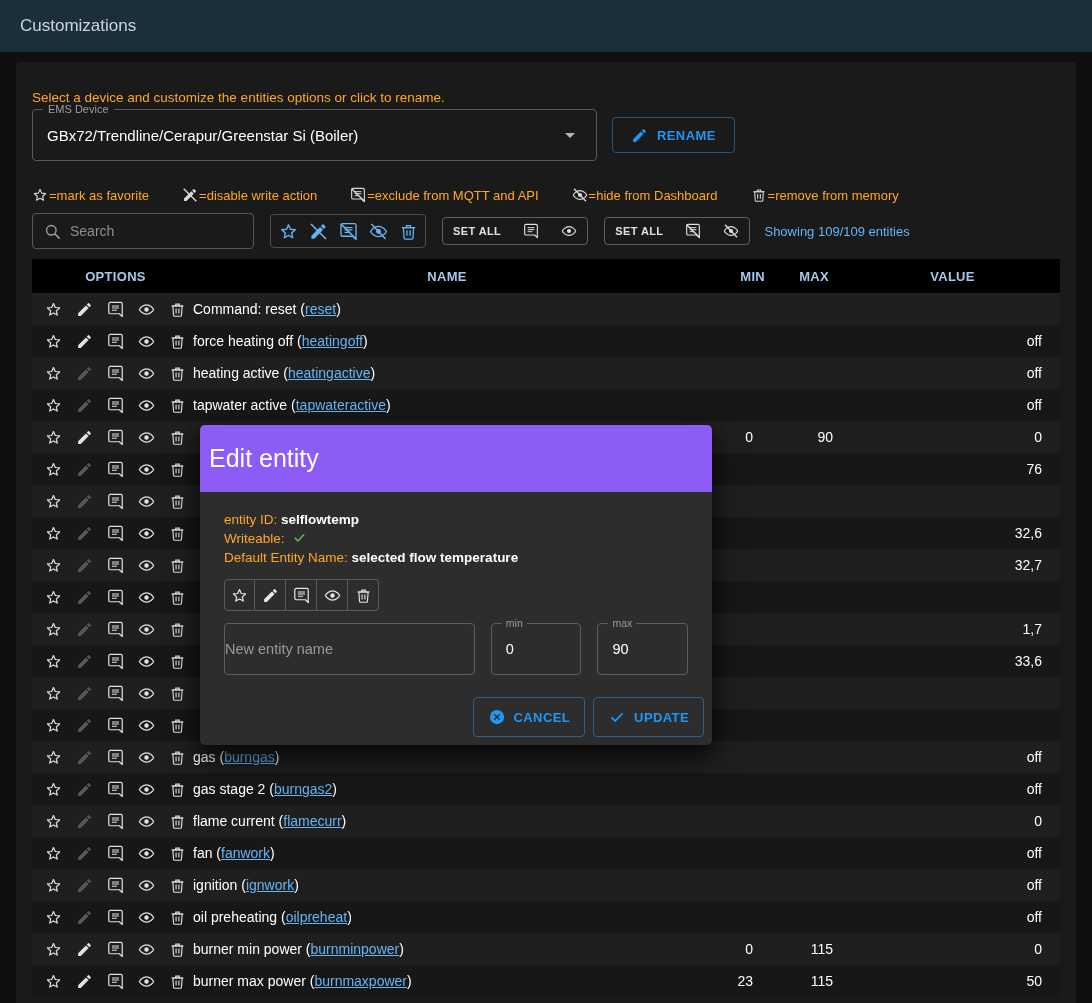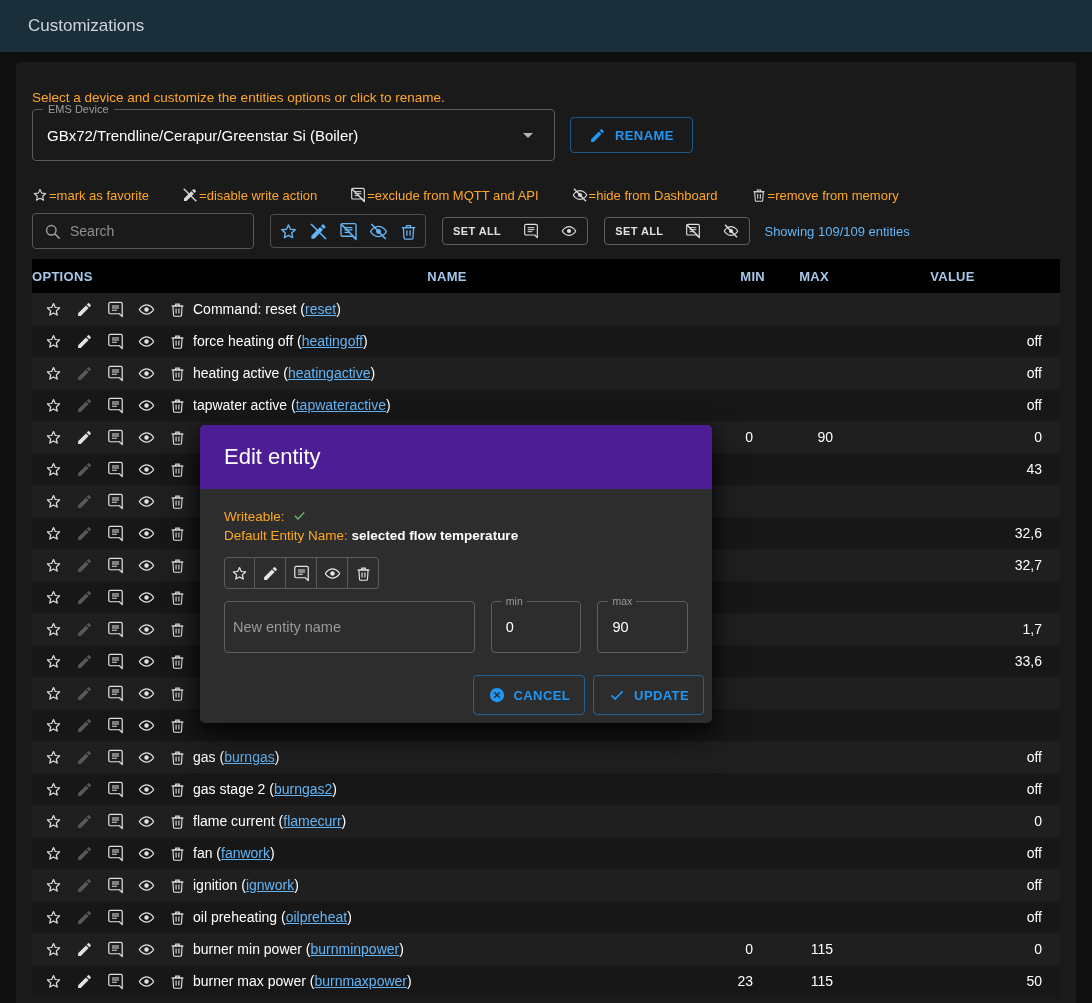--- a/index.html
+++ b/index.html
@@ -7,30 +7,30 @@
     --accent:#2196f3; --link:#64b5f6; --amber:#ffa726; --green:#66bb6a;
     --appbar:#1b2f3b; --page-bg:#0f0f0f; --panel-bg:#1a1a1a;
     --header-text:#a6c8ea; --row-odd:#1f1f1f; --row-even:#171717;
     --icon:#e2e2e2; --icon-dim:#585858; --toolbar-icon:#64b5f6;
   }
   html,body{width:1092px;height:1003px;overflow:hidden;background:var(--page-bg);
     font-family:"Liberation Sans",sans-serif;color:#fff;position:relative;}
 
   
   .appbar{height:52px;background:var(--appbar);display:flex;align-items:center;
-    padding:0 28px;font-size:17px;color:#ccd4da;}
+    padding:0 20px;font-size:17px;color:#ccd4da;}
 
   
   .panel{position:absolute;left:16px;right:16px;top:62px;height:1100px;
     background:var(--panel-bg);border-radius:4px;padding:16px;}
 
   .intro{color:var(--amber);font-size:13.5px;margin:12px 0 4px;}
 
   .device-row{display:flex;align-items:center;margin-bottom:26px;}
-  .select{position:relative;width:523px;height:52px;border:1px solid #5a5a5a;border-radius:4px;
+  .select{position:relative;width:565px;height:52px;border:1px solid #5a5a5a;border-radius:4px;
     display:flex;align-items:center;padding:0 14px;font-size:15px;color:#fff;cursor:pointer;}
   .select .flabel{position:absolute;top:-7px;left:10px;background:var(--panel-bg);
     padding:0 5px;font-size:11px;color:#9e9e9e;}
   .select .caret{margin-left:auto;width:24px;height:24px;color:#b5b5b5;}
   .rename-btn{margin-left:15px;display:inline-flex;align-items:center;gap:9px;height:36px;
     padding:0 18px;border:1px solid rgba(33,150,243,.5);border-radius:4px;background:transparent;
     color:var(--accent);font-size:13px;font-weight:700;letter-spacing:.4px;cursor:pointer;
     font-family:"Liberation Sans",sans-serif;text-align:right;}
   .rename-btn [data-icon]{width:17px;height:17px;}
 
@@ -55,21 +55,21 @@
   .setall{margin-left:16px;height:28px;border:1px solid #5f5f5f;border-radius:4px;background:transparent;
     display:inline-flex;align-items:center;gap:22px;padding:10px 10px;color:#e0e0e0;font-size:11px;
     font-weight:700;letter-spacing:.4px;cursor:pointer;font-family:"Liberation Sans",sans-serif;}
   .setall [data-icon]{width:16px;height:16px;color:#e0e0e0;}
   .showing{margin-left:14px;color:var(--link);font-size:13px;}
 
   
   .table{margin-top:8px;}
   .thead{display:flex;align-items:center;height:34px;background:#000;color:var(--header-text);
     font-size:13px;font-weight:bold;letter-spacing:.3px;}
-  .h-opt{width:167px;text-align:left;}
+  .h-opt{width:167px;text-align:center;}
   .h-name{width:496px;text-align:center;}
   .h-min{width:70px;text-align:right;}
   .h-max{width:80px;text-align:right;padding-right:16px;}
   .h-val{width:215px;text-align:center;}
   .trow{display:flex;align-items:center;height:32px;font-size:14px;}
   .trow:nth-child(odd){background:var(--row-odd);}
   .trow:nth-child(even){background:var(--row-even);}
   .icell{width:31px;display:flex;align-items:center;justify-content:center;color:var(--icon);cursor:pointer;}
   .icell:first-child{margin-left:6px;}
   .icell svg{width:17px;height:17px;}
@@ -77,35 +77,35 @@
   .ncell{width:490px;white-space:nowrap;overflow:hidden;color:#fff;}
   .lnk{color:var(--link);text-decoration:underline;cursor:pointer;}
   .vcell{text-align:right;color:#fff;}
   .vmin{width:70px;}
   .vmax{width:80px;}
   .vval{width:215px;padding-right:6px;}
 
   
   .dialog{position:absolute;left:200px;top:425px;width:512px;background:#2d2d2d;border-radius:5px;
     box-shadow:0 14px 34px rgba(0,0,0,.6),0 6px 14px rgba(0,0,0,.45);z-index:10;overflow:hidden;}
-  .dialog-header{background:#4c1d95;padding:19px 24px;font-size:22px;font-weight:500;color:#fff;}
+  .dialog-header{background:#8b5cf6;padding:19px 9px;font-size:25px;font-weight:500;color:#fff;}
   .dialog-body{padding:18px 24px 0;}
   .dline{font-size:13.5px;line-height:19px;color:var(--amber);}
   .dline b{color:#fff;}
   .wcheck{display:inline-block;width:15px;height:15px;color:var(--green);vertical-align:-2px;margin-left:4px;}
   .toggle-group{margin-top:12px;display:inline-flex;}
   .tbtn{width:31px;height:32px;border:1px solid #5b5b5b;display:flex;align-items:center;
     justify-content:center;color:#e8e8e8;cursor:pointer;background:transparent;}
   .tbtn + .tbtn{border-left:none;}
   .tbtn:first-child{border-radius:4px 0 0 4px;}
   .tbtn:last-child{border-radius:0 4px 4px 0;}
   .tbtn [data-icon]{width:17px;height:17px;}
   .fields-row{display:flex;align-items:flex-start;margin-top:12px;}
   .name-input{width:252px;height:52px;border:1px solid #5e5e5e;border-radius:4px;background:transparent;
-    padding:0 8px;color:#fff;font-size:14.5px;outline:none;font-family:"Liberation Sans",sans-serif;}
+    padding:0 0;color:#fff;font-size:14.5px;outline:none;font-family:"Liberation Sans",sans-serif;}
   .name-input::placeholder{color:#9a9a9a;}
   .num-field{position:relative;margin-left:16px;width:91px;height:52px;border:1px solid #5e5e5e;
     border-radius:4px;display:flex;align-items:center;}
   .num-field .flabel{position:absolute;top:-7px;left:10px;background:#2d2d2d;padding:0 4px;
     font-size:10.5px;color:#9a9a9a;}
   .num-field input{width:100%;background:transparent;border:none;outline:none;color:#fff;
     font-size:14.5px;padding:0 14px;font-family:"Liberation Sans",sans-serif;}
   .dialog-actions{display:flex;justify-content:flex-end;gap:8px;padding:22px 8px 8px;}
   .dbtn{display:inline-flex;align-items:center;gap:8px;height:40px;padding:0 14px;
     border:1px solid rgba(33,150,243,.5);border-radius:4px;background:transparent;color:var(--accent);
@@ -450,21 +450,21 @@
           </span>
           <span class="icell">
             <svg viewBox="0 0 24 24" width="100%" height="100%">
               <path d="M5.5 7h13l-.9 13.1a1.5 1.5 0 0 1-1.5 1.4H7.9a1.5 1.5 0 0 1-1.5-1.4L5.5 7z" fill="none" stroke="currentColor" stroke-width="1.6"></path>
               <path d="M3.5 7h17M9.5 7V4.5h5V7M10 10.5v7M14 10.5v7" fill="none" stroke="currentColor" stroke-width="1.6"></path>
             </svg>
           </span>
           <span class="ncell"></span>
           <span class="vcell vmin"></span>
           <span class="vcell vmax"></span>
-          <span class="vcell vval">43</span>
+          <span class="vcell vval">76</span>
         </div>
         <div class="trow">
           <span class="icell">
             <svg viewBox="0 0 24 24" width="100%" height="100%">
               <path d="M12 3.6l2.5 5.6 6.1.6-4.6 4.1 1.3 6-5.3-3.1-5.3 3.1 1.3-6L3.4 9.8l6.1-.6z" fill="none" stroke="currentColor" stroke-width="1.7" stroke-linejoin="round"></path>
             </svg>
           </span>
           <span class="icell dim">
             <svg viewBox="0 0 24 24" width="100%" height="100%">
               <path d="M3 17.25V21h3.75L17.8 9.94l-3.75-3.75L3 17.25zM20.71 7.04a1 1 0 0 0 0-1.41l-2.34-2.34a1 1 0 0 0-1.41 0l-1.83 1.83 3.75 3.75 1.83-1.83z" fill="currentColor"></path>
@@ -1003,20 +1003,24 @@
           <span class="vcell vmax">115</span>
           <span class="vcell vval">50</span>
         </div>
       </div>
   </div>
 </div>
 
 <div class="dialog">
   <div class="dialog-header">Edit entity</div>
   <div class="dialog-body">
+    <div class="dline">
+      <span>entity ID:</span>
+      <b>selflowtemp</b>
+    </div>
     <div class="dline">
       <span>Writeable:</span>
       <span class="wcheck" data-icon="check"><svg viewBox="0 0 24 24" width="100%" height="100%">
             <path d="M4.5 12.5l5 5L19.5 7" fill="none" stroke="currentColor" stroke-width="2.3"></path>
           </svg></span>
     </div>
     <div class="dline">
       <span>Default Entity Name:</span>
       <b>selected flow temperature</b>
     </div>

